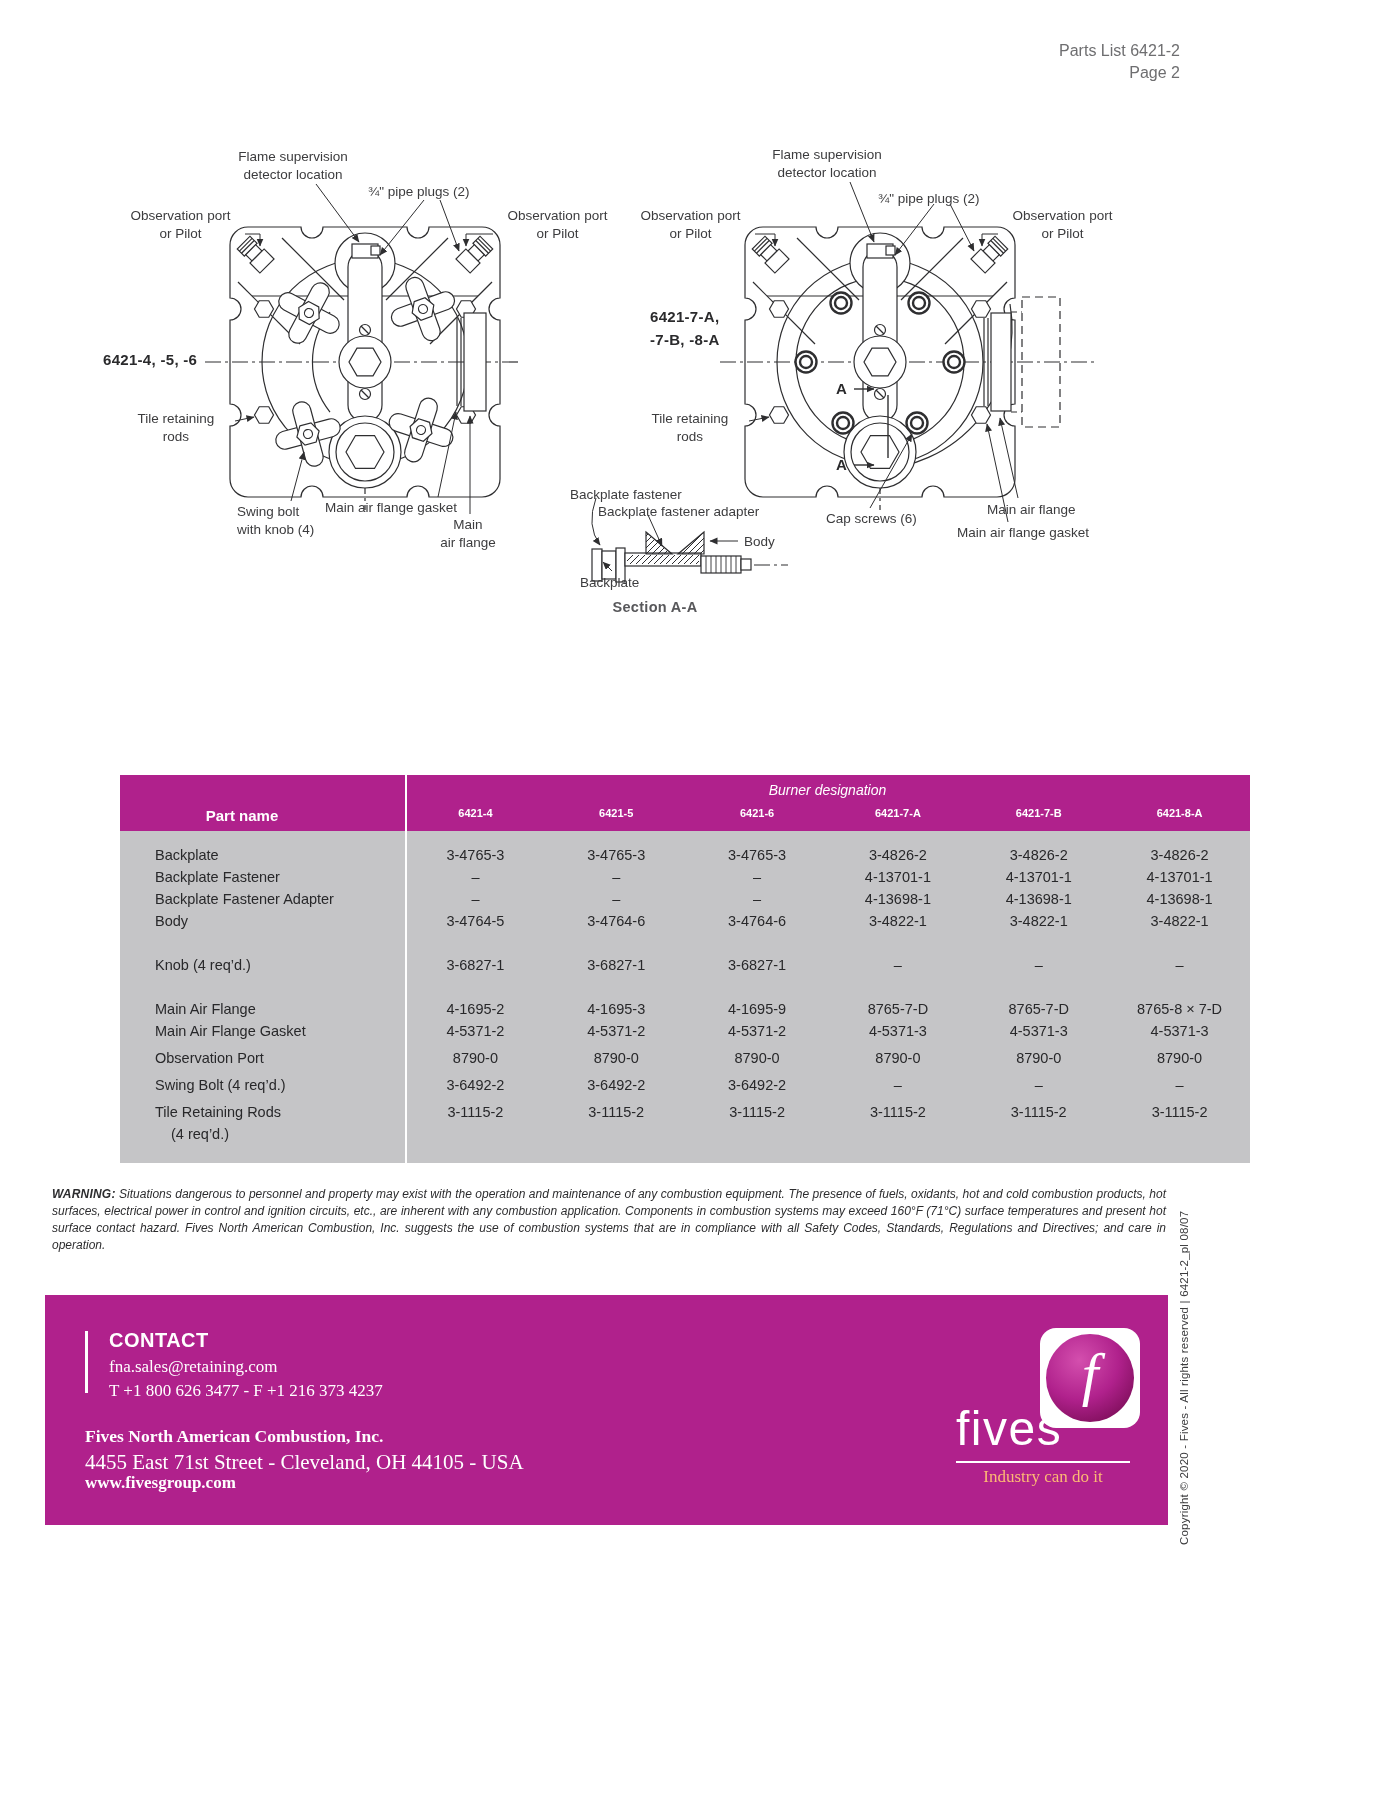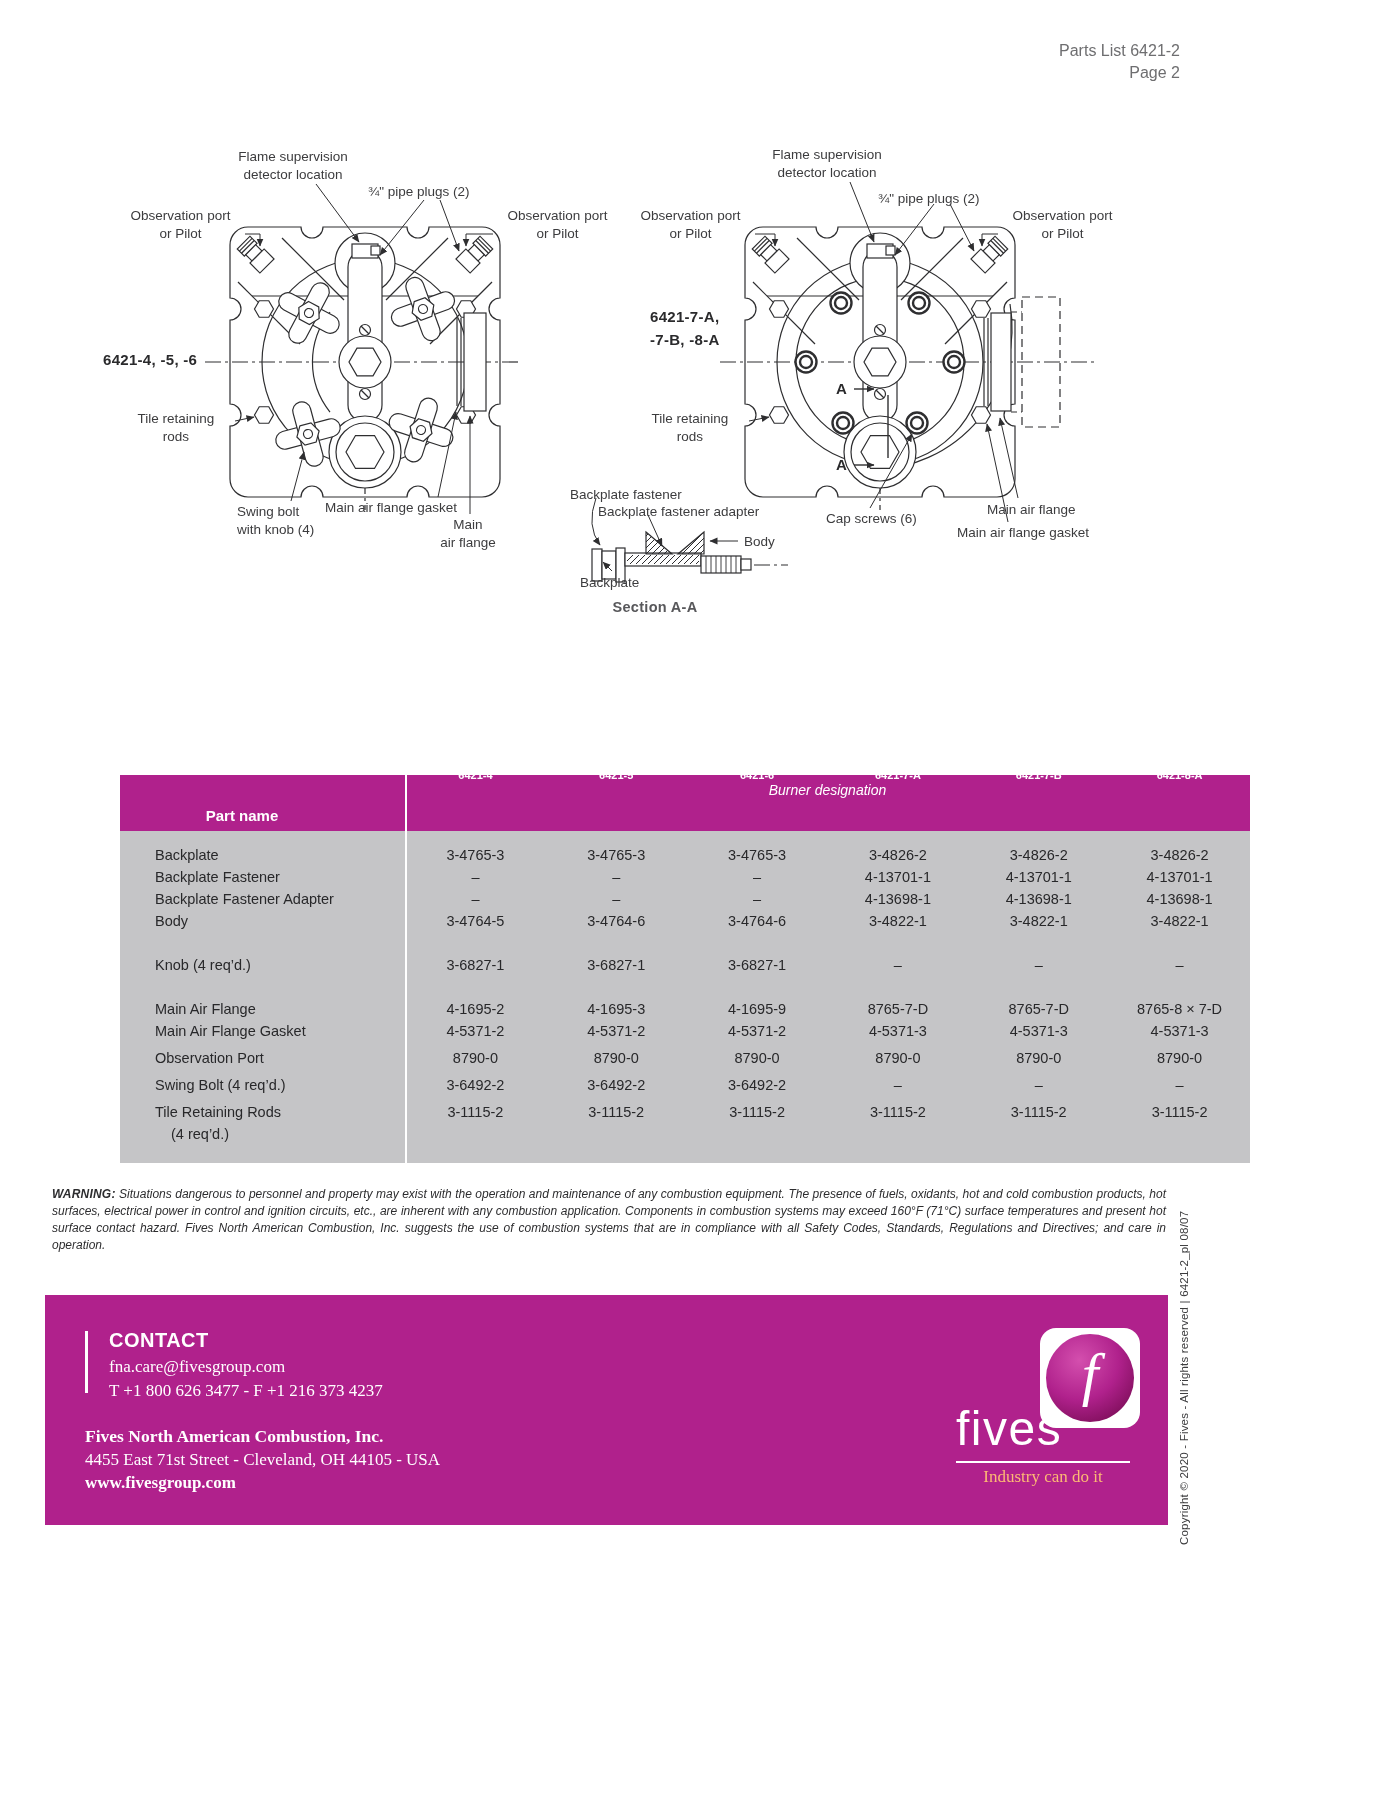--- a/index.html
+++ b/index.html
@@ -24,21 +24,21 @@
 
   svg.diagram { position:absolute; left:0; top:0; }
 
   
   .ptable { position:absolute; left:120px; top:775px; width:1130px; }
   .thead { background:var(--mag); height:56px; position:relative; color:#fff; }
   .burner-group { position:absolute; left:285px; right:0; top:7px; text-align:center;
     font-size:14px;font-style:italic; }
   .head-row { position:absolute; left:0; right:0; bottom:7px; display:grid;
     grid-template-columns:285px repeat(6,1fr); }
-  .head-name { text-align:center; font-weight:bold; font-size:15px; padding-right:41px;margin-top:38px; }
+  .head-name { text-align:center; font-weight:bold; font-size:15px; padding-right:41px; }
   .head-col { text-align:center; font-weight:bold; font-size:11px; }
   .tbody { background:var(--gray); padding:13px 0 18px; }
   .sep { position:absolute; left:285px; top:0; bottom:0; width:2px; background:#fff; }
   .trow { display:grid; grid-template-columns:285px repeat(6,1fr); line-height:22px;
     font-size:14.5px; color:#28282a; }
   .trow.gap-lg { margin-top:22px; }
   .trow.gap-sm { margin-top:5px; }
   .tname { padding-left:35px; }
   .tname2 { padding-left:16px; }
   .tval { text-align:center; }
@@ -54,21 +54,21 @@
   .contact-bar { position:absolute; left:40px; top:36px; width:3px; height:62px; background:#fff; }
   .contact-heading { position:absolute; left:64px; top:34px; font-size:20px; font-weight:bold;
     letter-spacing:.5px; }
   .contact-email { position:absolute; left:64px; top:62px; font-family:"Liberation Serif", serif;
     font-size:17px; }
   .contact-phone { position:absolute; left:64px; top:86px; font-family:"Liberation Serif", serif;
     font-size:17px; }
   .company { position:absolute; left:40px; top:131px; font-family:"Liberation Serif", serif;
     font-size:17.5px; font-weight:bold; }
   .address { position:absolute; left:40px; top:155px; font-family:"Liberation Serif", serif;
-    font-size:17px; }
+    font-size:21px; }
   .website { position:absolute; left:40px; top:178px; font-family:"Liberation Serif", serif;
     font-size:17px; font-weight:bold; }
 
   .logo-square { position:absolute; left:995px; top:33px; width:100px; height:100px;
     background:#fff; border-radius:16px; }
   .logo-sphere { position:absolute; left:1001px; top:39px; width:88px; height:88px;
     border-radius:50%;
     background:radial-gradient(circle at 38% 30%, #d44fae 0%, #b0218c 48%, #83105f 80%, #6b0a4e 100%);
     display:flex; align-items:center; justify-content:center; }
   .logo-f { font-family:"Liberation Serif", serif; font-style:italic; font-size:60px;
@@ -422,21 +422,21 @@
       </div>
     </div>
   <div class="sep"></div>
 </div>
 
 <div class="warning"><b>WARNING:</b><span> Situations dangerous to personnel and property may exist with the operation and maintenance of any combustion equipment. The presence of fuels, oxidants, hot and cold combustion products, hot surfaces, electrical power in control and ignition circuits, etc., are inherent with any combustion application. Components in combustion systems may exceed 160°F (71°C) surface temperatures and present hot surface contact hazard. Fives North American Combustion, Inc. suggests the use of combustion systems that are in compliance with all Safety Codes, Standards, Regulations and Directives; and care in operation.</span></div>
 
 <div class="footer">
   <div class="contact-bar"></div>
   <div class="contact-heading">CONTACT</div>
-  <div class="contact-email">fna.care@fivesgroup.com</div>
+  <div class="contact-email">fna.sales@retaining.com</div>
   <div class="contact-phone">T +1 800 626 3477 - F +1 216 373 4237</div>
   <div class="company">Fives North American Combustion, Inc.</div>
   <div class="address">4455 East 71st Street - Cleveland, OH 44105 - USA</div>
   <div class="website">www.fivesgroup.com</div>
   <div class="logo-square"></div>
   <div class="logo-sphere">
     <span class="logo-f">f</span>
   </div>
   <div class="logo-word">fives</div>
   <div class="logo-line"></div>

